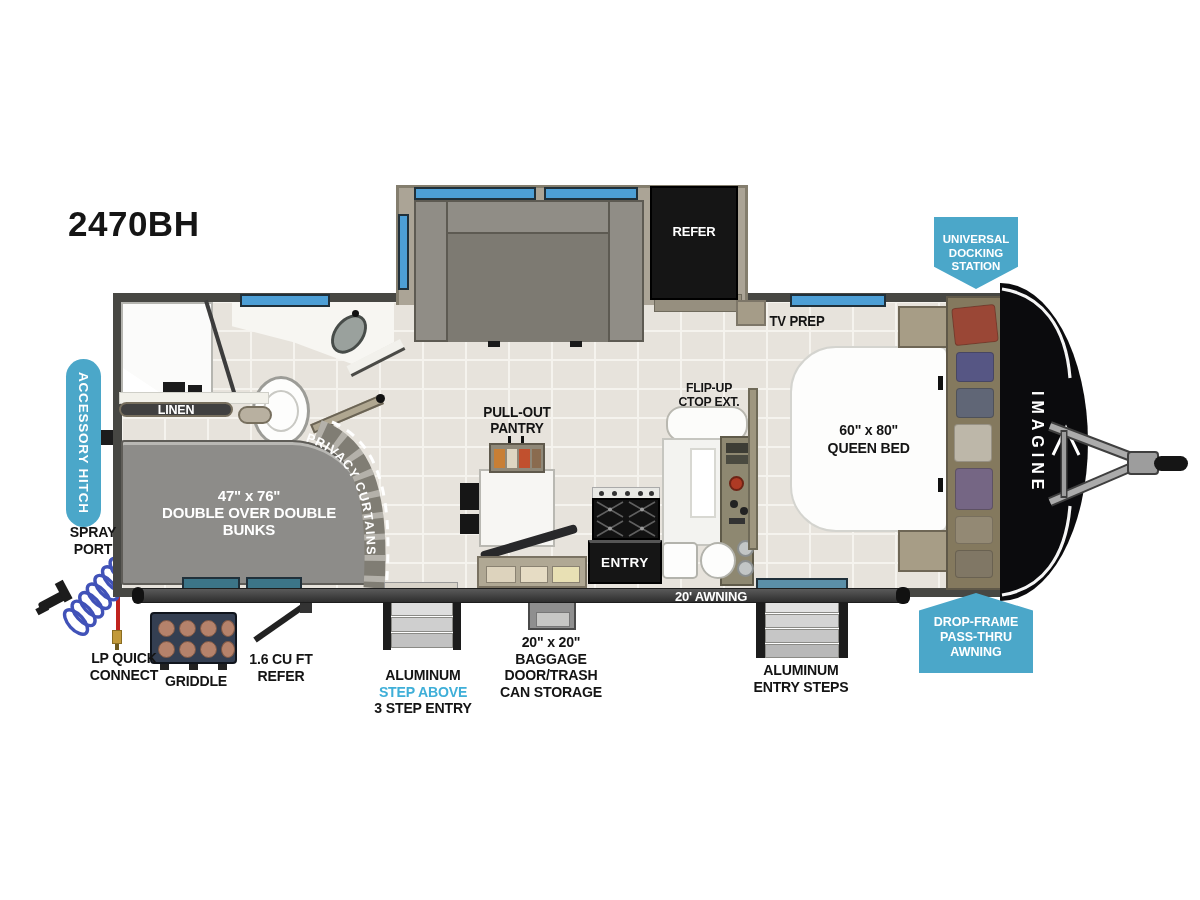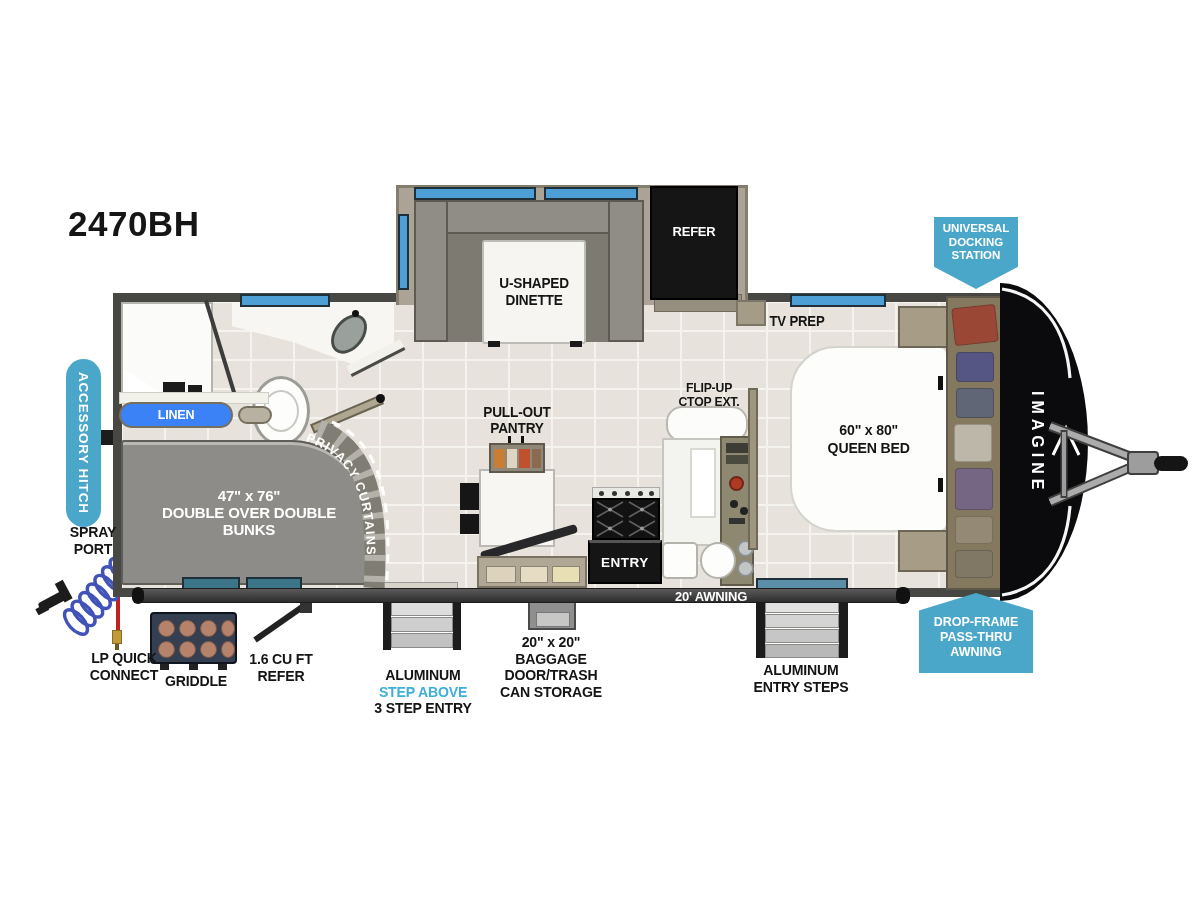--- a/index.html
+++ b/index.html
@@ -112,21 +112,21 @@
     <div class="a" style="left:232px;top:302px;width:162px;height:62px;background:#f7f6f2;clip-path:polygon(0 0,100% 0,100% 65%,74% 100%,38% 65%,0 39%);filter:drop-shadow(0 0 1px #b0b0aa);"></div>
     <div class="a" style="left:334px;top:312px;width:30px;height:44px;background:#9aa19d;border:3px solid #474c49;border-radius:50%;transform:rotate(38deg);"></div>
     <div class="a" style="left:352px;top:310px;width:7px;height:7px;background:#111;border-radius:50%;"></div>
     <div class="a" style="left:346px;top:352px;width:60px;height:12px;background:#f2f1ec;border-bottom:3px solid #4a4a46;transform:rotate(-27deg);"></div>
     <div class="a" style="left:252px;top:376px;width:58px;height:70px;background:#fdfdfc;border:3px solid #9c9c97;border-radius:50%;">
       <div class="a" style="left:8px;top:11px;width:36px;height:42px;border:2px solid #c9c9c4;border-radius:50%;"></div>
     </div>
     <div class="a" style="left:312px;top:424px;width:76px;height:10px;background:#b0a791;border:2px solid #6b6455;transform:rotate(-23deg);transform-origin:left center;"></div>
     <div class="a" style="left:376px;top:394px;width:9px;height:9px;background:#111;border-radius:50%;"></div>
     <div class="a" style="left:119px;top:392px;width:150px;height:12px;background:#f2f1ea;border:1px solid #cfcfc8;"></div>
-    <div class="a flexc" style="left:119px;top:402px;width:114px;height:26px;background:#3b82f6;border:2px solid #776f5e;border-radius:13px;">
+    <div class="a flexc" style="left:119px;top:402px;width:114px;height:15px;background:#404040;border:2px solid #776f5e;border-radius:13px;">
       <span class="wlbl" style="font-size:12.5px;">LINEN</span>
     </div>
     <div class="a" style="left:238px;top:406px;width:34px;height:18px;background:#b8b0a0;border:2px solid #776f5e;border-radius:9px;"></div>
 
     <div class="a flexc" style="left:121px;top:440px;width:256px;height:145px;background:#8d8c89;border:2px solid #5f5d58;border-radius:3px 85px 3px 3px / 3px 100px 3px 3px;box-shadow:inset 0 3px 0 #b9b8b4;">
       <span class="wlbl pre" style="font-size:15px;line-height:1.15;">47" x 76"
 DOUBLE OVER DOUBLE
 BUNKS</span>
     </div>
     <div class="a win" style="left:182px;top:577px;width:58px;height:13px;background:#3c7588;"></div>
@@ -235,24 +235,20 @@
 
   <div class="layer">
     <div class="a" style="left:396px;top:185px;width:352px;height:120px;background:#aba496;border:3px solid #847e6e;border-bottom:none;"></div>
     <div class="a win" style="left:414px;top:187px;width:122px;height:13px;"></div>
     <div class="a win" style="left:544px;top:187px;width:94px;height:13px;"></div>
     <div class="a win" style="left:398px;top:214px;width:11px;height:76px;"></div>
     <div class="a seat" style="left:414px;top:200px;width:228px;height:34px;"></div>
     <div class="a seat" style="left:414px;top:200px;width:34px;height:142px;"></div>
     <div class="a seat" style="left:608px;top:200px;width:36px;height:142px;"></div>
     <div class="a" style="left:448px;top:234px;width:160px;height:108px;background:#7d7a72;"></div>
-    <div class="a flexc" style="left:482px;top:240px;width:104px;height:104px;background:#f6f5f2;border:2px solid #bdbdb8;border-radius:3px;">
-      <span class="lbl pre" style="font-size:14.5px;line-height:1.15;">U-SHAPED
-DINETTE</span>
-    </div>
     <div class="a" style="left:488px;top:341px;width:12px;height:6px;background:#1a1a1a;"></div>
     <div class="a" style="left:570px;top:341px;width:12px;height:6px;background:#1a1a1a;"></div>
     <div class="a" style="left:654px;top:294px;width:88px;height:18px;background:#968f7f;border:1px solid #6f6a5c;"></div>
     <div class="a" style="left:650px;top:186px;width:88px;height:114px;background:#151515;border:2px solid #000;">
       <span class="a wlbl" style="left:0;top:36px;width:84px;font-size:13px;">REFER</span>
     </div>
     <div class="a" style="left:736px;top:300px;width:30px;height:26px;background:#a59c88;border:2px solid #7d7668;"></div>
   </div>
 
   <div class="layer">
@@ -279,21 +275,21 @@
     <line x1="14" y1="92" x2="98" y2="56" stroke="#ababab" stroke-width="6"></line>
     <line x1="28" y1="20" x2="28" y2="88" stroke="#3f3f3f" stroke-width="7"></line>
     <line x1="28" y1="22" x2="28" y2="86" stroke="#9d9d9d" stroke-width="4"></line>
     <rect x="92" y="42" width="30" height="22" fill="#9d9d9d" stroke="#3f3f3f" stroke-width="2" rx="3"></rect>
     <rect x="118" y="46" width="34" height="15" rx="7.5" fill="#151515"></rect>
   </svg>
 
   <div class="layer">
     <span class="a model" style="left:68px;top:204px;">2470BH</span>
 
-    <div class="a badge pre" style="left:934px;top:217px;width:84px;height:72px;clip-path:polygon(0 0,100% 0,100% 69%,50% 100%,0 69%);font-size:11.5px;line-height:1.18;padding-top:5px;text-align:center;">UNIVERSAL
+    <div class="a badge pre" style="left:934px;top:217px;width:84px;height:72px;clip-path:polygon(0 0,100% 0,100% 69%,50% 100%,0 69%);font-size:11.5px;line-height:1.18;padding-top:16px;text-align:center;">UNIVERSAL
 DOCKING
 STATION</div>
 
     <div class="a badge pre" style="left:919px;top:593px;width:114px;height:80px;clip-path:polygon(50% 0,100% 22%,100% 100%,0 100%,0 22%);font-size:12.5px;line-height:1.2;padding-top:22px;">DROP-FRAME
 PASS-THRU
 AWNING</div>
 
     <div class="a badge flexc" style="left:66px;top:359px;width:35px;height:168px;border-radius:17.5px;">
       <span style="writing-mode:vertical-rl;font-size:13.5px;font-weight:700;letter-spacing:.8px;">ACCESSORY HITCH</span>
     </div>

